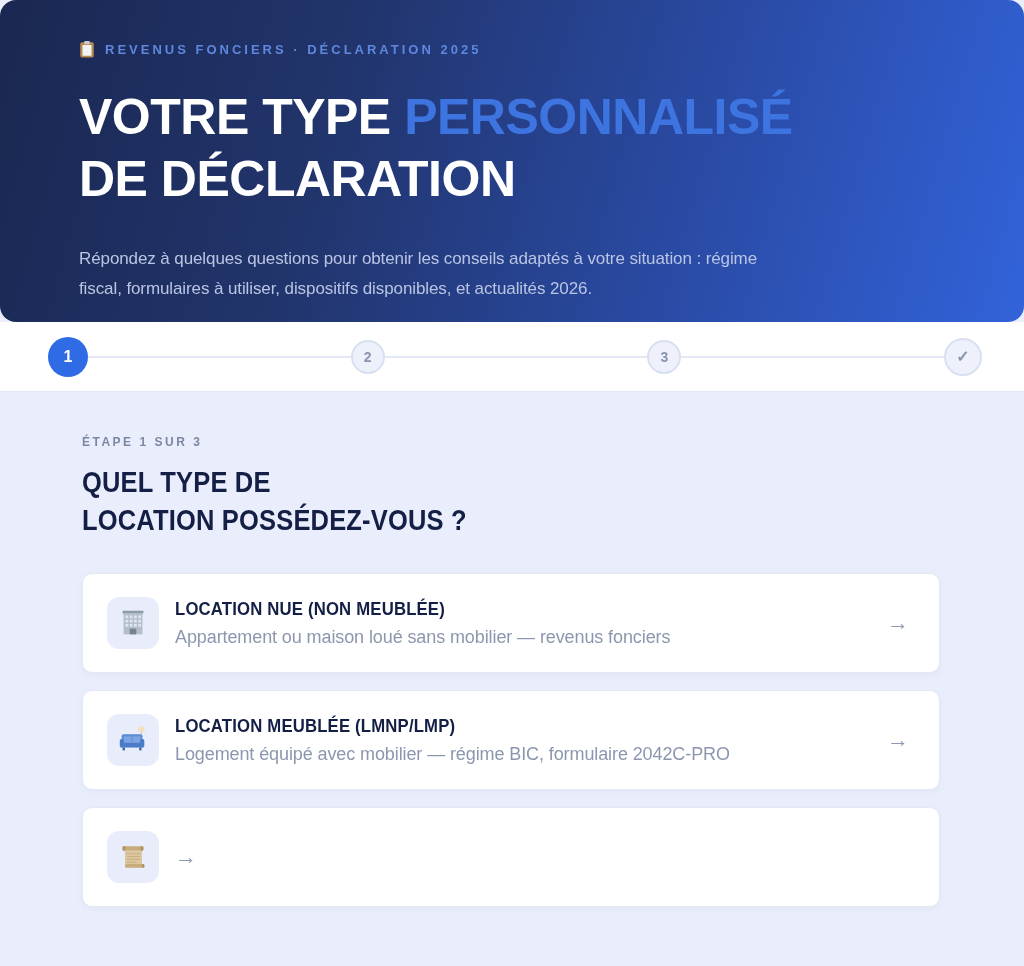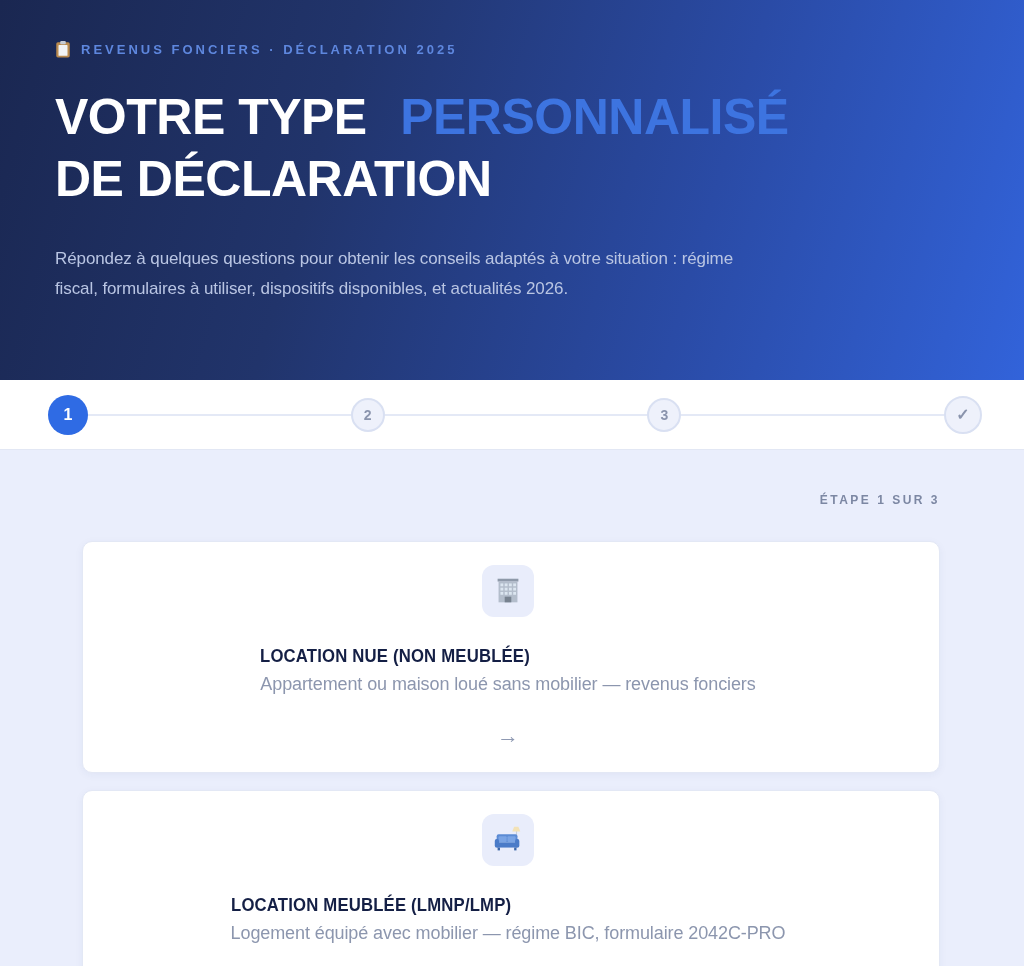--- a/index.html
+++ b/index.html
@@ -4,24 +4,25 @@
 <style>
   * { margin: 0; padding: 0; box-sizing: border-box; }
   html, body { width: 1024px; height: 966px; overflow: hidden; }
   body {
     font-family: "Liberation Sans", sans-serif;
     background: #EAEEFC;
   }
 
   
   .hero {
-    height: 380px;
+    height: 322px;
     background: linear-gradient(106deg, #1A2751 0%, #21346B 32%, #2A4BA6 68%, #3263DA 100%);
-    padding: 40px 55px 0 55px;
+    padding: 40px 55px 0 79px;
     color: #fff;
+    border-radius: 16px;
   }
   .eyebrow {
     display: flex;
     align-items: center;
     gap: 10px;
     font-size: 13px;
     font-weight: bold;
     letter-spacing: 3px;
     color: #5E87DE;
   }
@@ -31,21 +32,21 @@
     font-size: 50px;
     line-height: 62px;
     font-weight: bold;
     letter-spacing: -0.5px;
   }
   .t-line {
     transform: scaleX(0.82);
     transform-origin: left center;
     white-space: nowrap;
   }
-  .t-accent { color: #3D74E0; margin-left: 20px; }
+  .t-accent { color: #3D74E0; }
   .hero-sub {
     margin-top: 34px;
     max-width: 680px;
     font-size: 17px;
     line-height: 30px;
     letter-spacing: -0.1px;
     color: #B9C5E3;
   }
 
   
@@ -84,21 +85,20 @@
     background: #E4E9F6;
   }
 
   
   .content { padding: 43px 84px 0 82px; }
   .step-indicator {
     font-size: 12px;
     font-weight: bold;
     letter-spacing: 2.5px;
     color: #7C87A3;
-    text-align: right;
   }
   h2 {
     margin-top: 14px;
     font-size: 30px;
     line-height: 38px;
     font-weight: bold;
     color: #141F45;
     letter-spacing: 0.2px;
   }
   h2 .q-line {
@@ -110,24 +110,23 @@
 
   .cards { margin-top: 34px; }
   .card {
     background: #ffffff;
     border: 1px solid #E3E8F5;
     border-radius: 10px;
     box-shadow: 0 2px 8px rgba(30, 50, 120, 0.05);
     padding: 23px 30px 23px 24px;
     display: flex;
     align-items: center;
-    gap: 28px;
+    gap: 16px;
     margin-bottom: 17px;
     cursor: pointer;
-    flex-direction: column;
   }
   .icon-tile {
     flex: 0 0 auto;
     width: 52px; height: 52px;
     border-radius: 12px;
     background: #E9EDFB;
     display: flex;
     align-items: center;
     justify-content: center;
   }
@@ -188,20 +187,24 @@
     <span>3</span>
   </div>
   <div class="connector"></div>
   <div class="step check">
     <span>✓</span>
   </div>
 </nav>
 
 <main class="content">
   <div class="step-indicator">ÉTAPE 1 SUR 3</div>
+  <h2>
+    <span class="q-line">QUEL TYPE DE</span>
+    <span class="q-line">LOCATION POSSÉDEZ-VOUS ?</span>
+  </h2>
 
   <div class="cards">
 
     <div class="card">
       <div class="icon-tile">
         <svg width="34" height="34" viewBox="0 0 36 36">
           <rect x="7" y="5" width="22" height="3" fill="#8E99A9"></rect>
           <rect x="8" y="8" width="20" height="22" fill="#B3BDCB"></rect>
           <g fill="#DCE6F0">
             <rect x="10" y="10" width="3" height="3"></rect>

